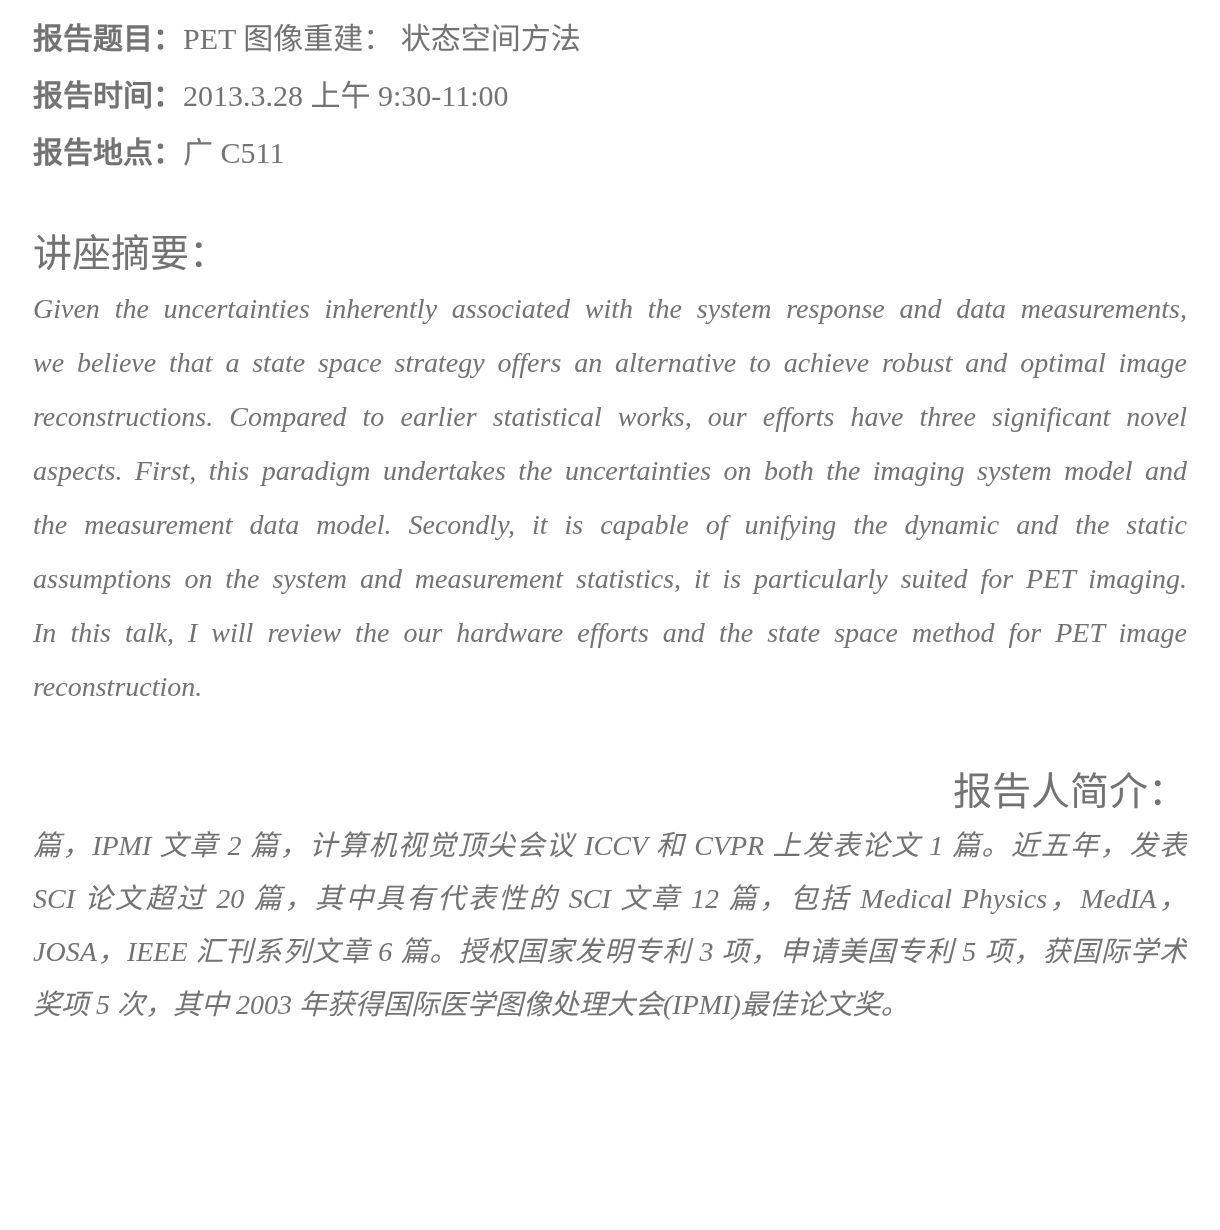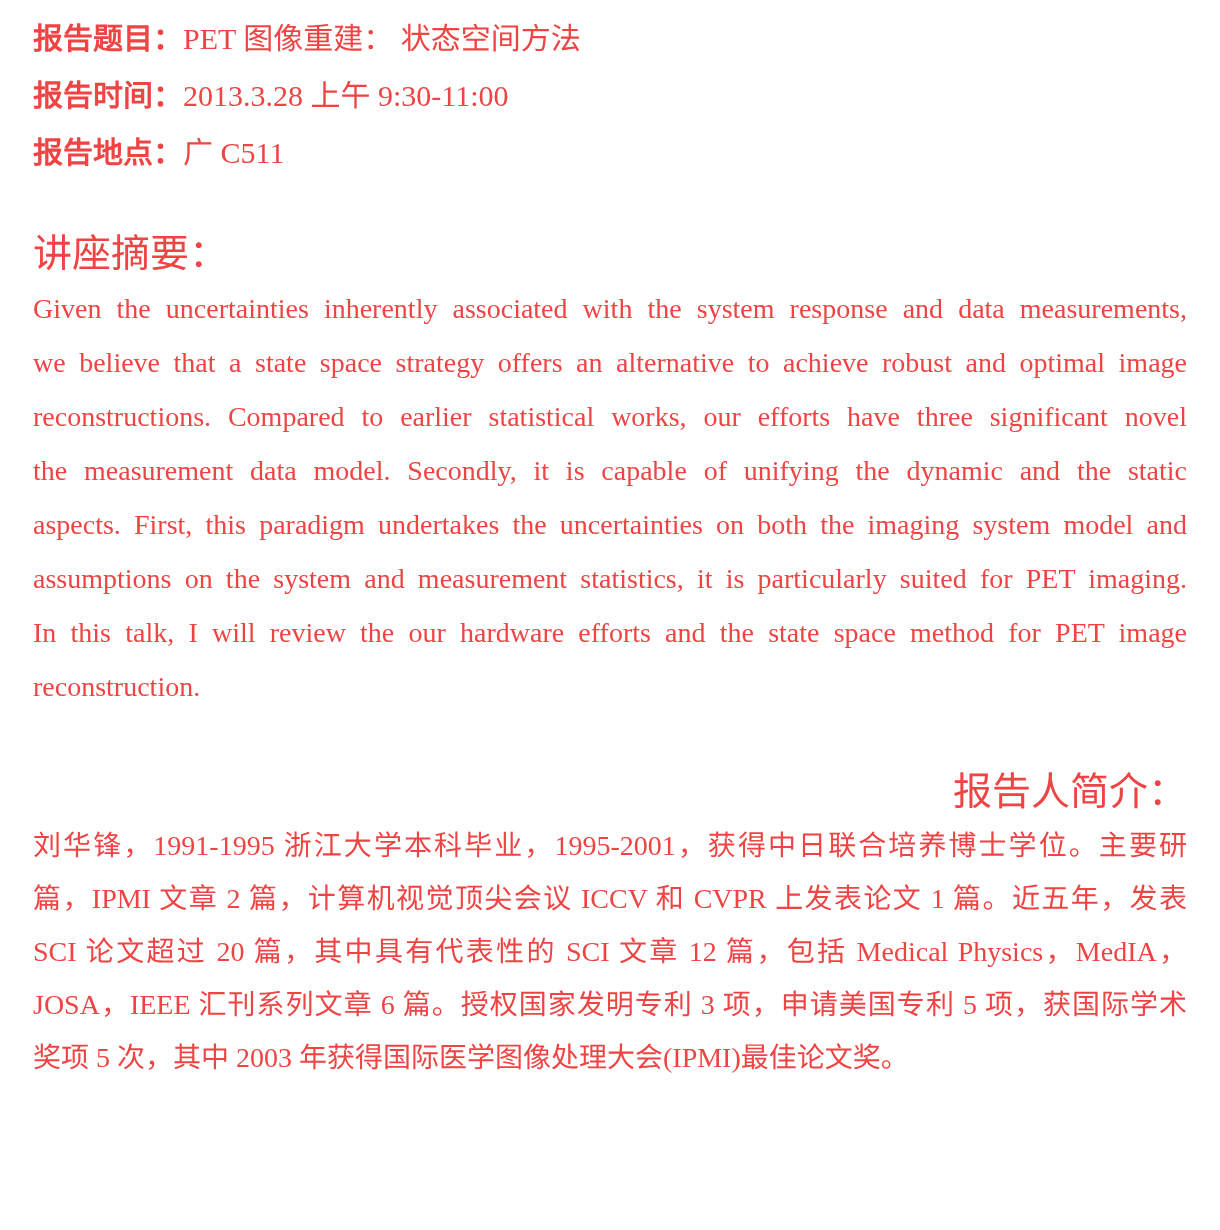--- a/index.html
+++ b/index.html
@@ -2,21 +2,21 @@
 <html lang="zh-CN"><head>
 <meta charset="utf-8">
 <style>
   html, body { margin: 0; padding: 0; background: #ffffff; }
   .page {
     width: 1220px;
     min-height: 1230px;
     box-sizing: border-box;
     padding: 10px 33px 30px 33px;
     background: #ffffff;
-    color: #ef4444;
+    color: #737373;
     font-family: "Liberation Serif", "DejaVu Serif", serif;
     overflow: hidden;
   }
   .info-line {
     font-size: 30px;
     line-height: 57px;
     white-space: nowrap;
     overflow: hidden;
   }
   .info-label { font-weight: bold; }
@@ -30,20 +30,21 @@
   .heading-abstract { margin-top: 51px; }
   .heading-bio { margin-top: 56px; text-align: right; }
   .para { display: block; }
   .para-abstract { margin-top: 6px; }
   .para-bio { margin-top: 5px; }
   .jline {
     text-align: justify;
     text-align-last: justify;
     overflow: hidden;
     white-space: normal;
+    font-style: italic;
   }
   .jline.last { text-align-last: left; }
   .para-abstract .jline { font-size: 28px; line-height: 54px; height: 54px; }
   .para-bio .jline { font-size: 28px; line-height: 53px; height: 53px; }
   sub { font-size: 0.72em; vertical-align: -0.22em; line-height: 0; }
 </style>
 </head>
 <body>
 
 <div class="page">
@@ -59,30 +60,29 @@
   <div class="info-line">
     <span class="info-label">报告地点：</span><span class="info-value">广 C511</span>
   </div>
 
   <div class="section-heading heading-abstract">讲座摘要：</div>
 
   <div class="para para-abstract">
       <div class="jline">Given the uncertainties inherently associated with the system response and data measurements,</div>
       <div class="jline">we believe that a state space strategy offers an alternative to achieve robust and optimal image</div>
       <div class="jline">reconstructions. Compared to earlier statistical works, our efforts have three significant novel</div>
+      <div class="jline">aspects. First, this paradigm undertakes the uncertainties on both the imaging system model and</div>
       <div class="jline">the measurement data model. Secondly, it is capable of unifying the dynamic and the static</div>
-      <div class="jline">aspects. First, this paradigm undertakes the uncertainties on both the imaging system model and</div>
       <div class="jline">assumptions on the system and measurement statistics, it is particularly suited for PET imaging.</div>
       <div class="jline">In this talk, I will review the our hardware efforts and the state space method for PET image</div>
       <div class="jline last">reconstruction.</div>
     </div>
 
   <div class="section-heading heading-bio">报告人简介：</div>
 
   <div class="para para-bio">
-      <div class="jline">刘华锋，1991-1995 浙江大学本科毕业，1995-2001，获得中日联合培养博士学位。主要研</div>
       <div class="jline">篇，IPMI 文章 2 篇，计算机视觉顶尖会议 ICCV 和 CVPR 上发表论文 1 篇。近五年，发表</div>
       <div class="jline">SCI 论文超过 20 篇，其中具有代表性的 SCI 文章 12 篇，包括 Medical Physics，MedIA，PBMB，</div>
       <div class="jline">JOSA，IEEE 汇刊系列文章 6 篇。授权国家发明专利 3 项，申请美国专利 5 项，获国际学术</div>
       <div class="jline last">奖项 5 次，其中 2003 年获得国际医学图像处理大会(IPMI)最佳论文奖。</div>
     </div>
 
 </div>
 
 </body></html>

